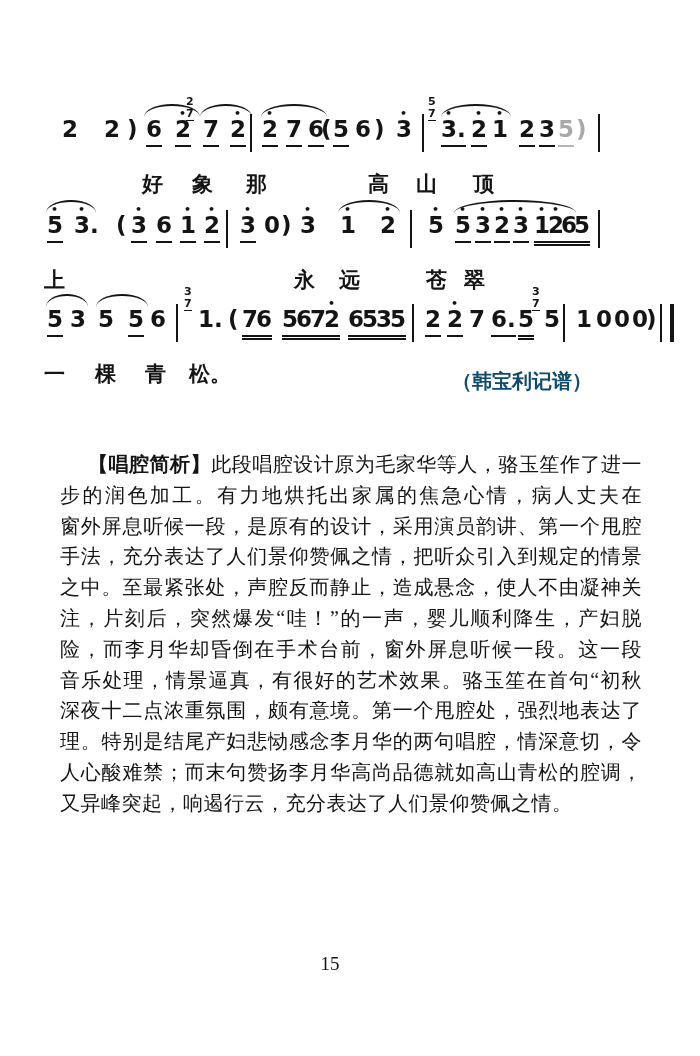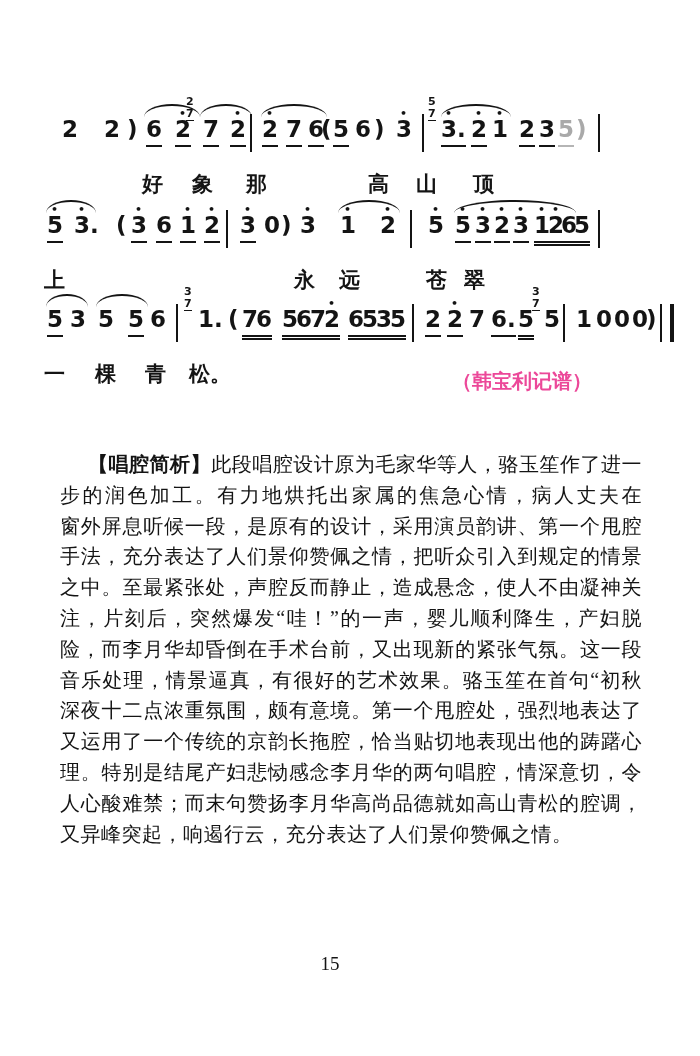--- a/index.html
+++ b/index.html
@@ -18,21 +18,21 @@
   .barline{position:absolute;top:-4px;width:2px;height:38px;background:#141414;}
   .endbar{position:absolute;top:-4px;width:8px;height:38px;border-left:2px solid #141414;border-right:4px solid #141414;}
   .arc{position:absolute;top:-14px;height:11px;border-top:2px solid #141414;
        border-radius:100% 100% 0 0 / 200% 200% 0 0;}
   .grace{position:absolute;top:-22px;display:flex;flex-direction:column;align-items:center;
          font:bold 11px "DejaVu Sans",sans-serif;line-height:1.1;color:#141414;}
   .grace .gb{border-bottom:1px solid #141414;}
   .lyric{position:absolute;top:52px;font-family:"DejaVu Sans",sans-serif;font-weight:700;
          font-size:21px;color:#141414;white-space:nowrap;}
   .attribution{position:absolute;left:452px;top:368px;font-family:"DejaVu Sans",sans-serif;
-               font-weight:700;font-size:20px;color:#ec4899;}
+               font-weight:700;font-size:20px;color:#0c4a6e;}
   
   .analysis{position:absolute;left:60px;top:449px;width:582px;font-family:"Liberation Serif",serif;
             font-size:20px;color:#141414;}
   .bodyline{line-height:30.8px;text-align:justify;text-align-last:justify;letter-spacing:0.5px;
             height:30.8px;overflow:hidden;}
   .bodyline.lastline{text-align-last:left;}
   .bodyline.firstline{text-indent:1.4em;}
   .heading{font-family:"DejaVu Sans",sans-serif;font-weight:700;}
   .page-number{position:absolute;left:0;top:953px;width:660px;text-align:center;
                font-family:"Liberation Serif",serif;font-size:19px;color:#141414;}
@@ -172,22 +172,21 @@
       </div>
     </div>
   <div class="attribution">（韩宝利记谱）</div>
   <div class="analysis">
       <div class="bodyline firstline"><span class="heading">【唱腔简析】</span><span>此段唱腔设计原为毛家华等人，骆玉笙作了进一</span></div>
       <div class="bodyline">步的润色加工。有力地烘托出家属的焦急心情，病人丈夫在</div>
       <div class="bodyline">窗外屏息听候一段，是原有的设计，采用演员韵讲、第一个甩腔处</div>
       <div class="bodyline">手法，充分表达了人们景仰赞佩之情，把听众引入到规定的情景</div>
       <div class="bodyline">之中。至最紧张处，声腔反而静止，造成悬念，使人不由凝神关</div>
       <div class="bodyline">注，片刻后，突然爆发“哇！”的一声，婴儿顺利降生，产妇脱</div>
-      <div class="bodyline">险，而李月华却昏倒在手术台前，又出现新的紧张气氛。这一段</div>
+      <div class="bodyline">险，而李月华却昏倒在手术台前，窗外屏息听候一段。这一段</div>
       <div class="bodyline">音乐处理，情景逼真，有很好的艺术效果。骆玉笙在首句“初秋</div>
       <div class="bodyline">深夜十二点浓重氛围，颇有意境。第一个甩腔处，强烈地表达了</div>
-      <div class="bodyline">又运用了一个传统的京韵长拖腔，恰当贴切地表现出他的踌躇心</div>
       <div class="bodyline">理。特别是结尾产妇悲恸感念李月华的两句唱腔，情深意切，令</div>
       <div class="bodyline">人心酸难禁；而末句赞扬李月华高尚品德就如高山青松的腔调，</div>
       <div class="bodyline lastline">又异峰突起，响遏行云，充分表达了人们景仰赞佩之情。</div>
     </div>
   <div class="page-number">15</div>
 </div>
 
 </body></html>

